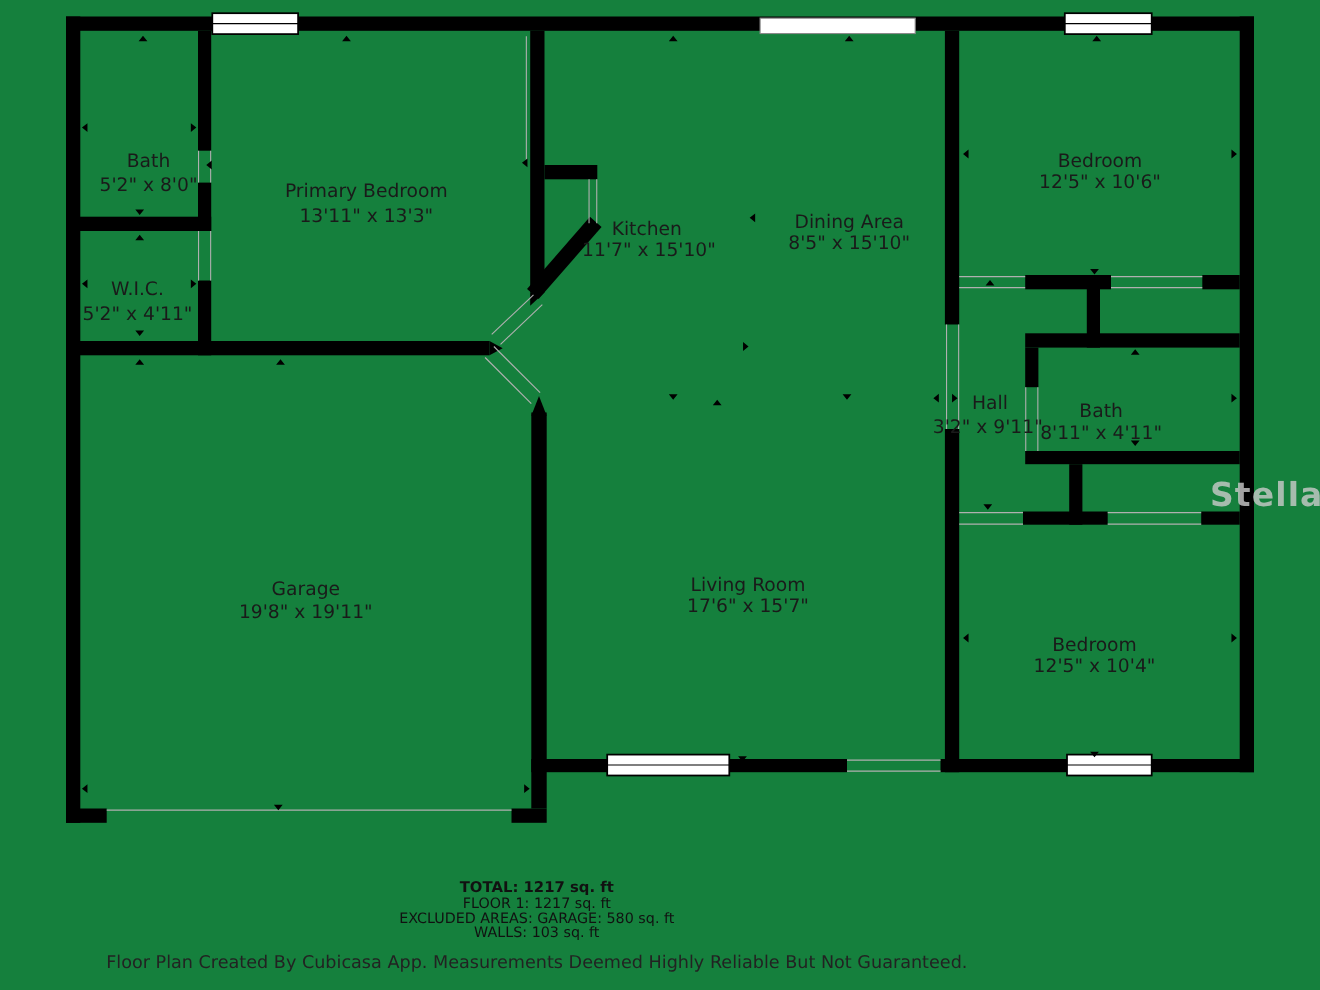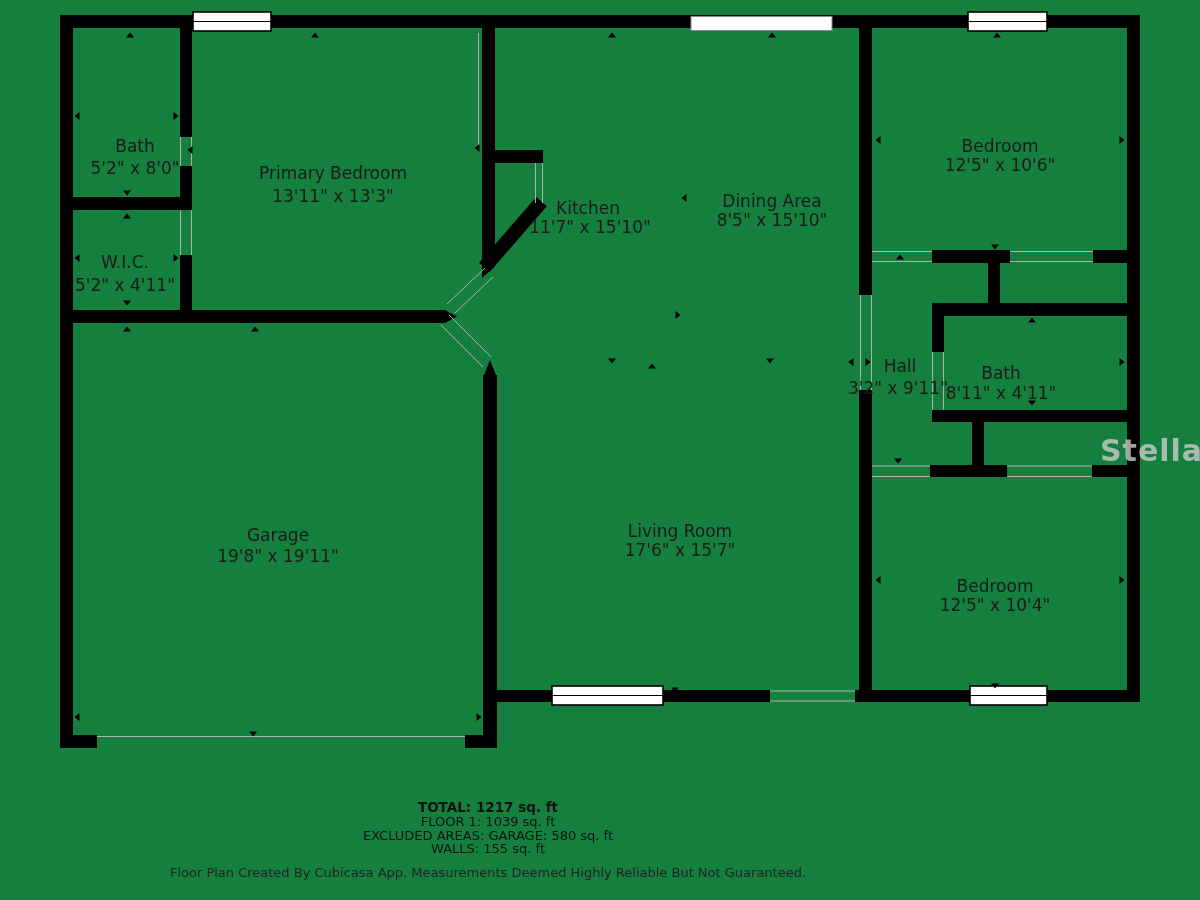--- a/index.html
+++ b/index.html
@@ -3,21 +3,21 @@
 <meta charset="utf-8">
 <style>
   html,body{margin:0;padding:0;background:#ffffff;}
   #stage{position:relative;width:1200px;height:900px;background:#15803d;overflow:hidden;
          font-family:"DejaVu Sans","Liberation Sans",sans-serif;}
   svg text{font-family:"DejaVu Sans","Liberation Sans",sans-serif;fill:#1a1a1a;}
   .room-name,.room-dims{font-size:17px;}
   #footer{position:absolute;left:0;top:801px;width:976px;text-align:center;color:#111;}
   #footer .sline{font-size:13px;line-height:13.8px;}
   #footer .sline.total{font-weight:bold;font-size:13.5px;}
-  #footer .disclaimer{font-size:13px;color:#222;margin-top:9px;}
+  #footer .disclaimer{font-size:16px;color:#222;margin-top:9px;}
   #watermark{position:absolute;left:1100px;top:433px;font-size:30px;font-weight:bold;
              color:#cbcbcb;opacity:0.8;white-space:nowrap;letter-spacing:1px;}
 </style>
 </head>
 <body>
 
 <div id="stage">
 
   <svg width="1200" height="790" viewBox="0 0 1200 790">
 
@@ -147,22 +147,22 @@
       <text class="room-name" x="680" y="537">Living Room</text>
       <text class="room-dims" x="680" y="556">17'6" x 15'7"</text>
       <text class="room-name" x="995" y="592">Bedroom</text>
       <text class="room-dims" x="995" y="611">12'5" x 10'4"</text>
     </g>
   </svg>
 
   
   <div id="footer">
     <div class="sline total">TOTAL: 1217 sq. ft</div>
-    <div class="sline">FLOOR 1: 1039 sq. ft</div>
+    <div class="sline">FLOOR 1: 1217 sq. ft</div>
     <div class="sline">EXCLUDED AREAS: GARAGE: 580 sq. ft</div>
-    <div class="sline">WALLS: 155 sq. ft</div>
+    <div class="sline">WALLS: 103 sq. ft</div>
     <div class="disclaimer">Floor Plan Created By Cubicasa App. Measurements Deemed Highly Reliable But Not Guaranteed.</div>
   </div>
 
   
   <div id="watermark">StellarMLS</div>
 
 </div>
 
 </body></html>

